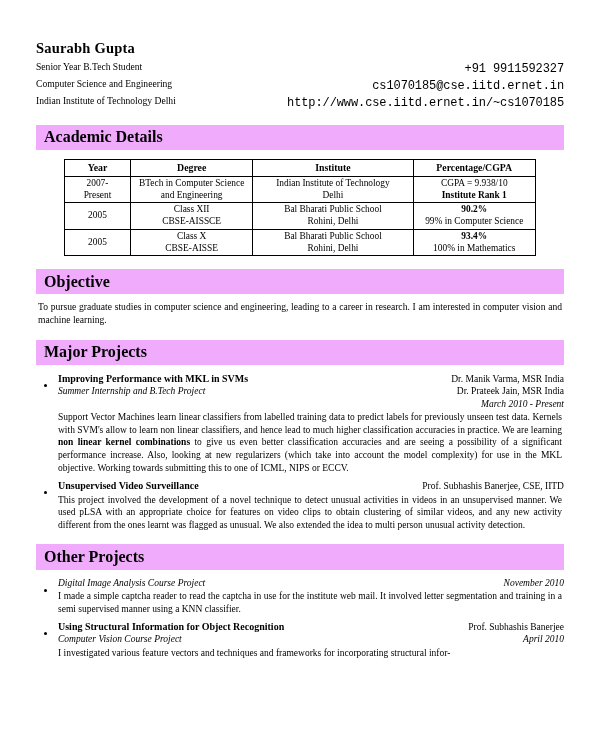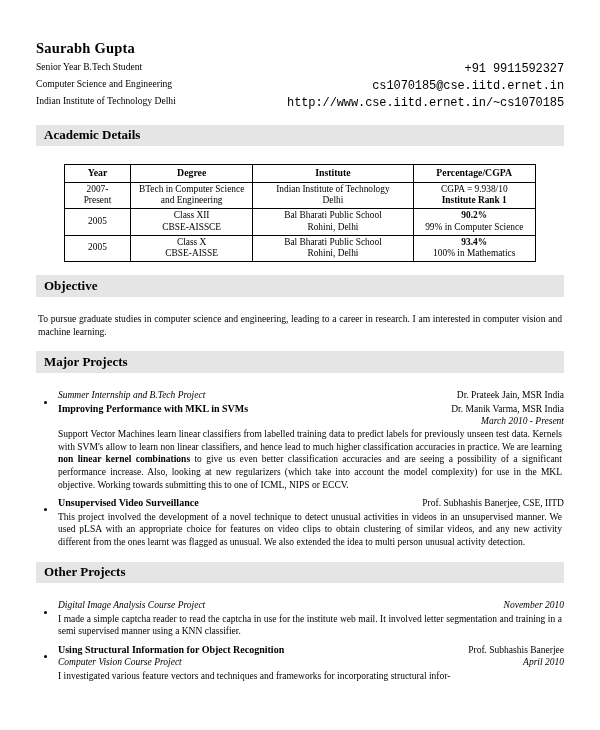--- a/index.html
+++ b/index.html
@@ -45,26 +45,26 @@
   }
   .contact-right {
     text-align: right;
     font-family: "Liberation Mono", monospace;
     font-size: 12px;
     letter-spacing: -0.1px;
   }
 
   
   .section-bar {
-    background: #e5e5e5;
-    font-size: 13px;
+    background: #f0abfc;
+    font-size: 16px;
     font-weight: bold;
     padding: 3.5px 8px 4px 8px;
     margin-top: 13px;
-    margin-bottom: 16px;
+    margin-bottom: 7px;
     line-height: 1.1;
   }
 
   
   .acad-wrap {
     display: flex;
     justify-content: center;
   }
   table.acad {
     border-collapse: collapse;
@@ -241,28 +241,28 @@
   </div>
 
   <div class="section-bar">Objective</div>
   <div class="para">To pursue graduate studies in computer science and engineering, leading to a career in research. I am interested in computer vision and machine learning.</div>
 
   <div class="section-bar">Major Projects</div>
 
   <div class="proj">
     <span class="bullet"></span>
     <div class="proj-row">
+      <div class="proj-title">Improving Performance with MKL in SVMs</div>
+      <div class="proj-right">Dr. Manik Varma, MSR India</div>
+    </div>
+    <div class="proj-row">
       <div class="proj-sub">Summer Internship and B.Tech Project</div>
       <div class="proj-right">Dr. Prateek Jain, MSR India</div>
     </div>
     <div class="proj-row">
-      <div class="proj-title">Improving Performance with MKL in SVMs</div>
-      <div class="proj-right">Dr. Manik Varma, MSR India</div>
-    </div>
-    <div class="proj-row">
       <div style="flex:1"></div>
       <div class="proj-date">March 2010 - Present</div>
     </div>
     <div class="proj-desc"><span>Support Vector Machines learn linear classifiers from labelled training data to predict labels for previously unseen test data. Kernels with SVM's allow to learn non linear classifiers, and hence lead to much higher classification accuracies in practice. We are learning </span><span class="bold">non linear kernel combinations</span><span> to give us even better classification accuracies and are seeing a possibility of a significant performance increase. Also, looking at new regularizers (which take into account the model complexity) for use in the MKL objective. Working towards submitting this to one of ICML, NIPS or ECCV.</span></div>
   </div>
 
   <div class="proj">
     <span class="bullet"></span>
     <div class="proj-row">
       <div class="proj-title">Unsupervised Video Surveillance</div>

